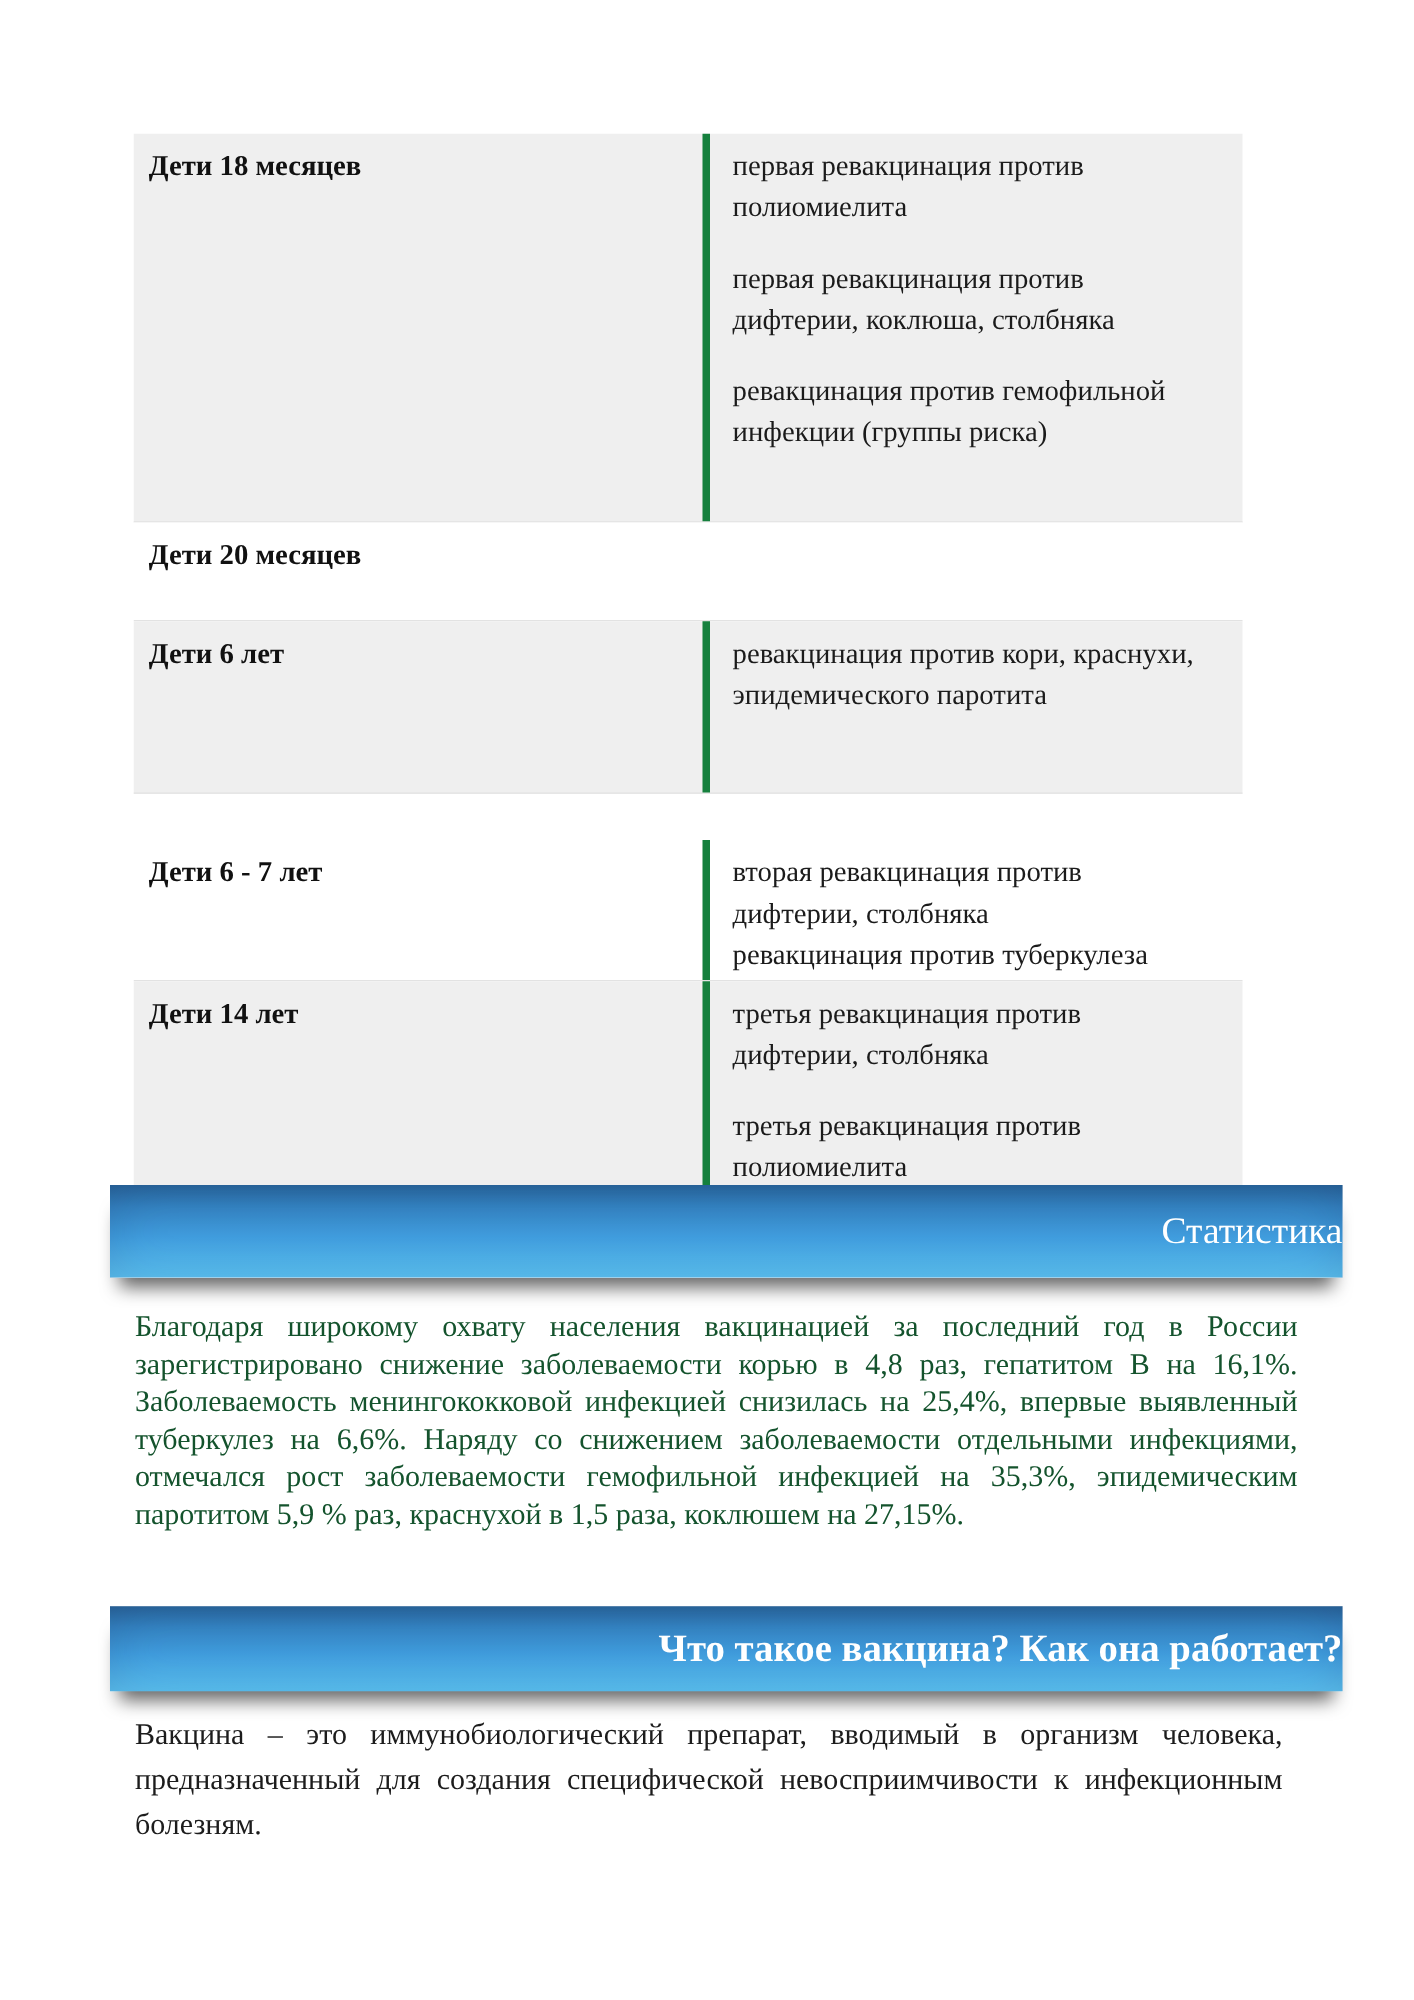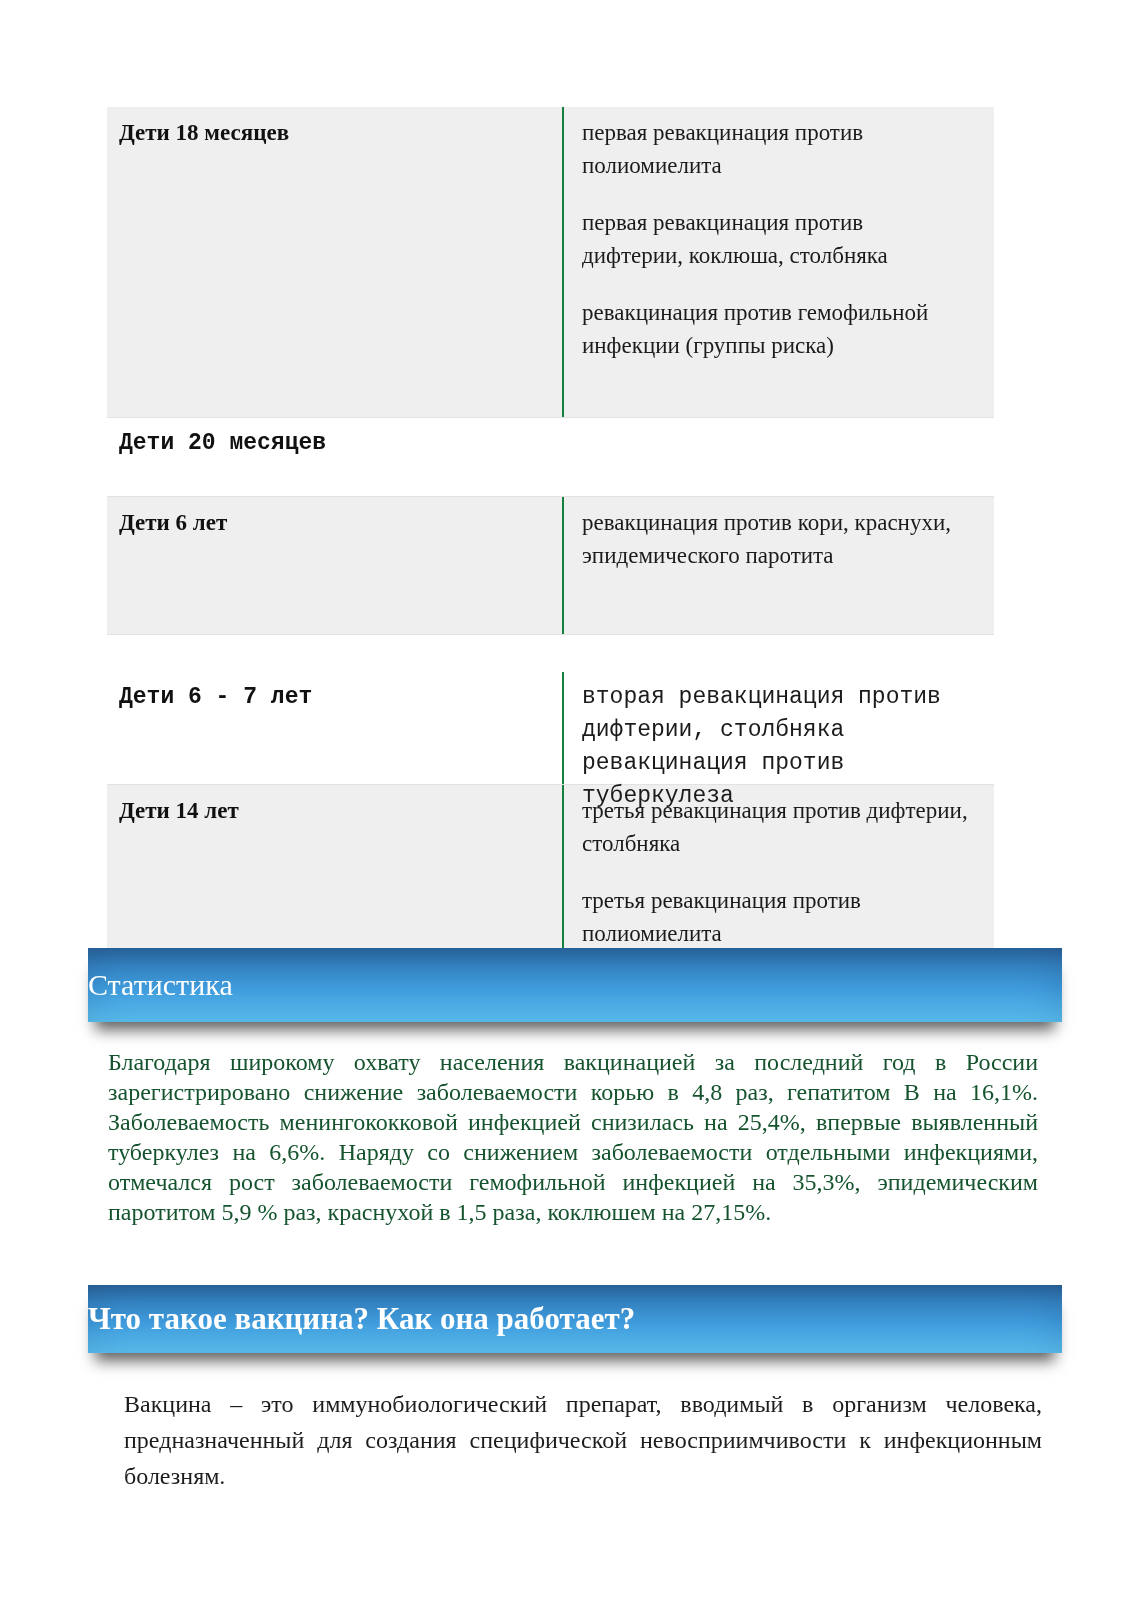--- a/index.html
+++ b/index.html
@@ -13,55 +13,55 @@
 
   
   .vax-table{
     position:absolute;left:107px;top:107px;width:887px;
   }
   .vax-row{
     display:flex;box-sizing:border-box;
     border-bottom:1px solid #e2e2e2;
   }
   .vax-row.gray{background:#efefef;}
-  .vax-row.white{background:#ffffff;font-family:Liberation Mono, monospace;}
+  .vax-row.white{background:#ffffff;}
   .cell{box-sizing:border-box;font-size:23px;line-height:33px;color:#1b1b1b;}
   .cell.age{
     width:455px;flex:0 0 455px;
     font-weight:bold;color:#111111;
     padding:9px 10px 0 12px;
   }
   .cell.vax{
     flex:1 1 auto;
-    border-left:2px solid #15803d;
+    border-left:6px solid #15803d;
     padding:9px 26px 0 18px;
   }
   .cell.vax p{margin:0 0 24px 0;white-space:pre-line;}
   .cell.vax p:last-child{margin-bottom:0;}
 
   
   .banner{
     position:absolute;left:88px;width:974px;
-    display:flex;align-items:center;justify-content:flex-start;
+    display:flex;align-items:center;justify-content:flex-end;
     background:linear-gradient(180deg,#2a689f 0%,#3585c4 24%,#419fe0 56%,#5ec7f7 100%);
     box-shadow:0 15px 14px -7px rgba(0,0,0,0.62), inset 0 0 46px rgba(10,30,70,0.18);
-    color:#ffffff;text-align:center;
+    color:#ffffff;text-align:center;padding-left:12px;
   }
   .banner-stats{top:948px;height:74px;font-size:30px;font-weight:normal;}
   .banner-vaccine{top:1285px;height:68px;font-size:31px;font-weight:bold;}
 
   
   .stats-text{
     position:absolute;left:108px;top:1047px;width:930px;
     margin:0;font-size:24px;line-height:30px;
     color:#14532d;text-align:justify;
   }
   .body-text{
     position:absolute;left:108px;top:1370px;width:918px;
-    margin:16px;font-size:24px;line-height:36px;
+    margin:0;font-size:24px;line-height:36px;
     color:#1c1c1c;text-align:justify;
   }
 </style>
 </head>
 <body>
 
 <div class="page">
 
   <div class="vax-table" id="vax-table">
       <div class="vax-row gray" style="height: 311px;">

